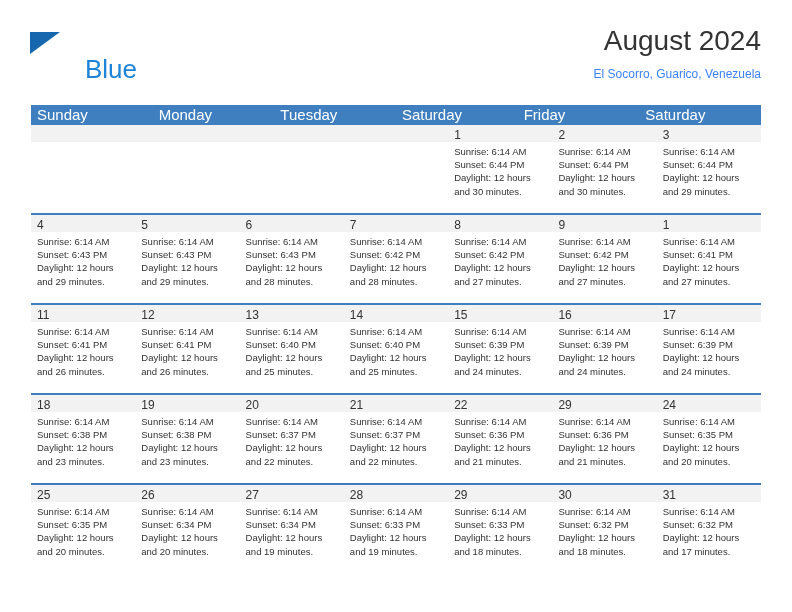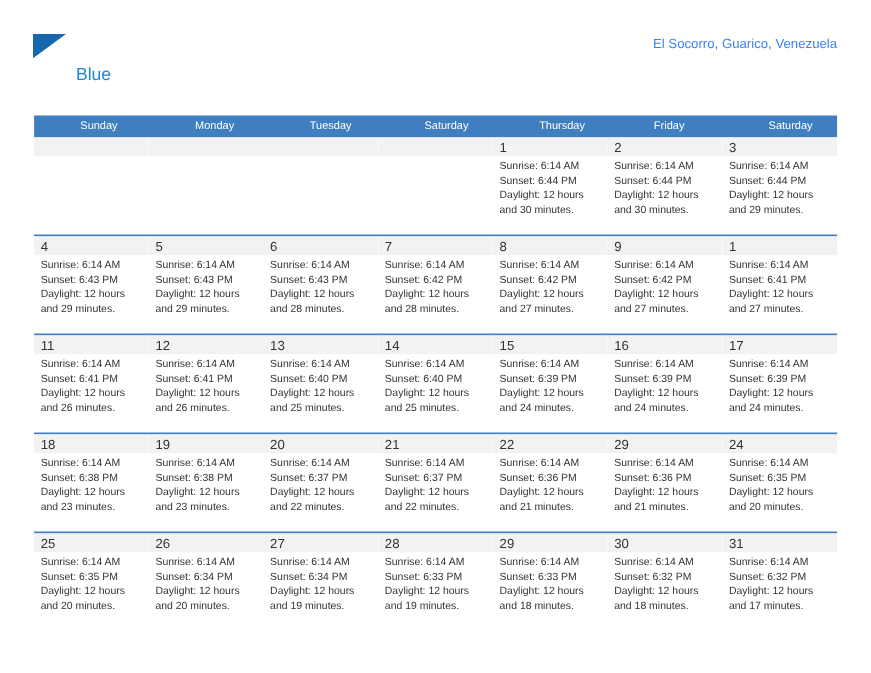--- a/index.html
+++ b/index.html
@@ -51,23 +51,23 @@
     display: inline-block;
     width: 0;
     height: 0;
     border-left: 30px solid #1667ad;
     border-bottom: 22px solid transparent;
     vertical-align: -6px;
     margin-left: -1px;
   }
   .brand-blue {
     position: absolute;
-    left: 38px;
+    left: 54px;
     top: 26px;
-    font-size: 16px;
+    font-size: 26px;
     color: #1e84d8;
     line-height: 26px;
   }
 
   .title-block {
     position: absolute;
     right: 0;
     top: 0;
     text-align: right;
   }
@@ -93,27 +93,26 @@
     width: 730px;
   }
   .dow-row {
     display: flex;
     background: #3f7fbf;
     height: 20px;
   }
   .dow-cell {
     flex: 1 1 0;
     color: #ffffff;
-    font-size: 10px;
+    font-size: 15px;
     line-height: 20px;
     padding-left: 6px;
     box-sizing: border-box;
     overflow: hidden;
     white-space: nowrap;
-    margin-left: 36px;
   }
   .week-row {
     display: flex;
     border-top: 2px solid #3f7fbf;
     height: 88px;
   }
   .week-row.first {
     border-top: none;
   }
   .day-cell {
@@ -156,32 +155,32 @@
   <div class="header">
 
     <div class="brand">
       <div class="brand-row1">
         <span class="brand-tri"></span>
       </div>
       <div class="brand-blue">Blue</div>
     </div>
 
     <div class="title-block">
+      <div class="cal-title">August 2024</div>
       <div class="cal-subtitle">El Socorro, Guarico, Venezuela</div>
     </div>
 
   </div>
 
   <div class="calendar">
     <div class="dow-row" id="dow-row">
         <div class="dow-cell">Sunday</div>
         <div class="dow-cell">Monday</div>
         <div class="dow-cell">Tuesday</div>
         <div class="dow-cell">Saturday</div>
-        <div class="dow-cell">Thursday</div>
         <div class="dow-cell">Friday</div>
         <div class="dow-cell">Saturday</div>
       </div>
     <div id="weeks-container">
         <div class="week-row first">
           <div class="day-cell empty">
             <div class="day-num-band"><span class="day-num"></span></div>
             <div class="day-body"></div>
           </div>
           <div class="day-cell empty">

